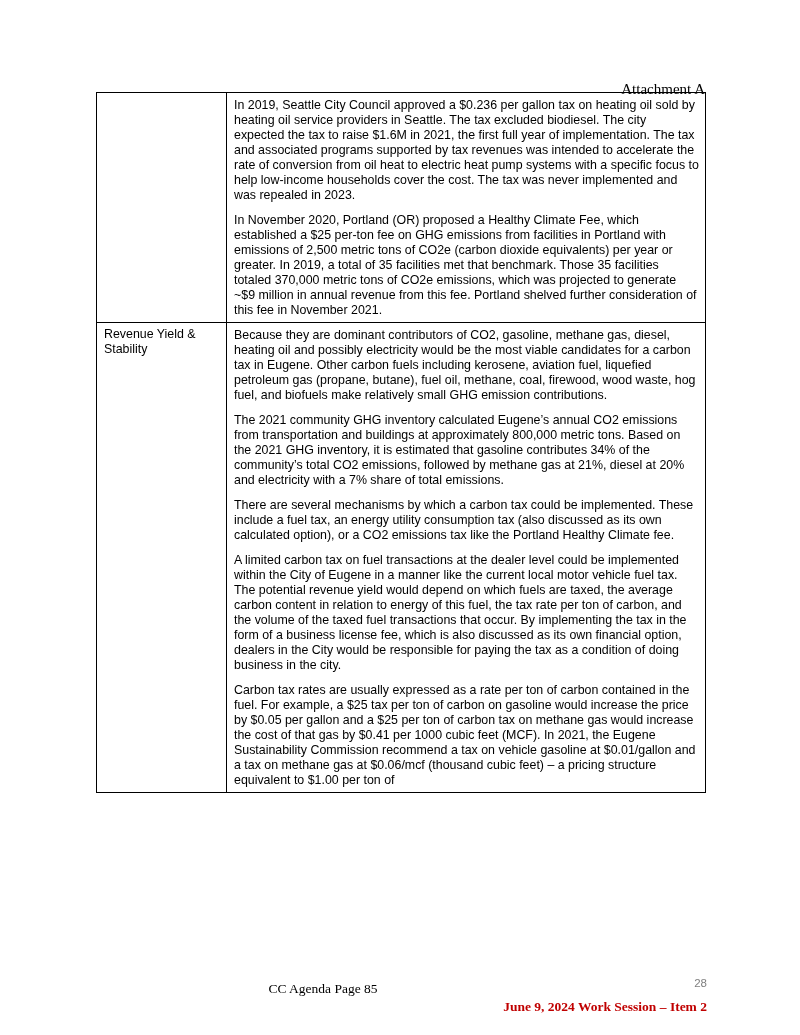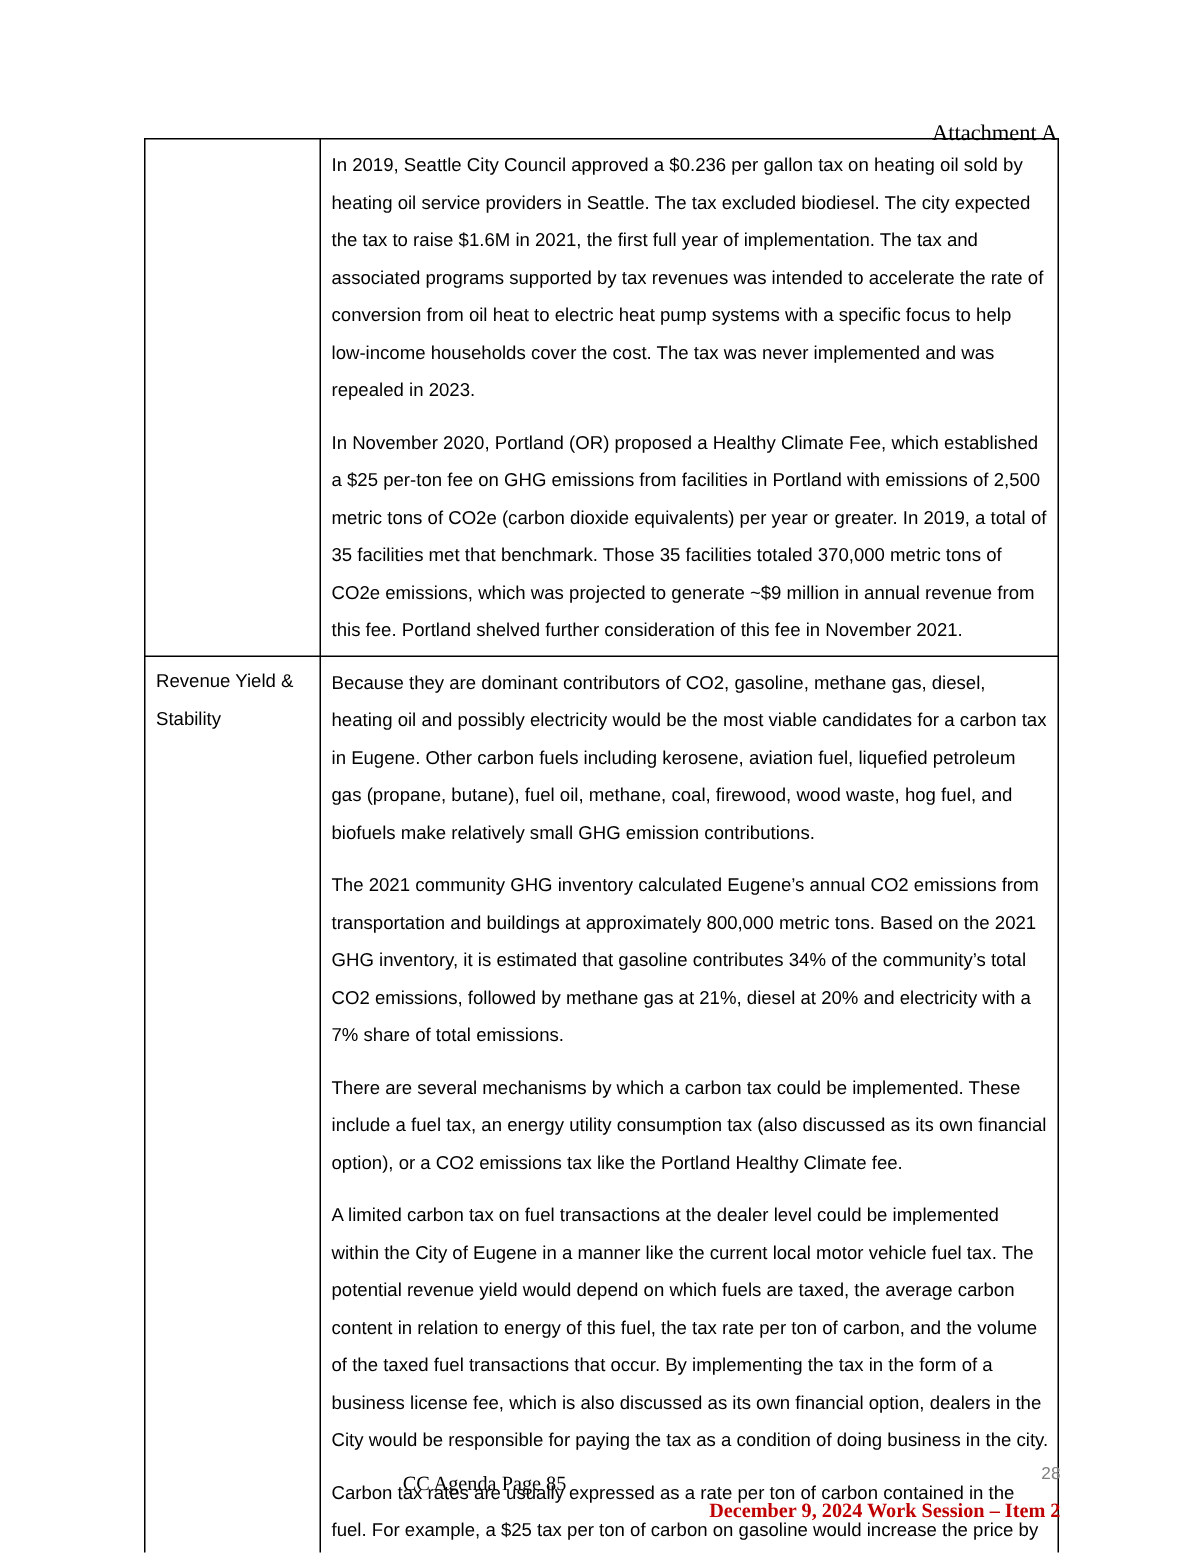--- a/index.html
+++ b/index.html
@@ -26,24 +26,24 @@
     top: 92px;
     left: 96px;
     width: 610px;
     border-collapse: collapse;
     table-layout: fixed;
   }
   table.content-table td {
     border: 1px solid #000000;
     vertical-align: top;
     font-size: 12.4px;
-    line-height: 25px;
+    line-height: 15px;
   }
   td.label-cell {
-    width: 117px;
+    width: 130px;
     padding: 4px 0 4px 7px;
   }
   td.content-cell {
     padding: 5px 6px 2px 7px;
   }
   td.content-cell p {
     margin: 0 0 10px 0;
   }
   td.content-cell p:last-child {
     margin-bottom: 2px;
@@ -89,27 +89,27 @@
         <td class="content-cell">
           <p>In 2019, Seattle City Council approved a $0.236 per gallon tax on heating oil sold by heating oil service providers in Seattle. The tax excluded biodiesel. The city expected the tax to raise $1.6M in 2021, the first full year of implementation. The tax and associated programs supported by tax revenues was intended to accelerate the rate of conversion from oil heat to electric heat pump systems with a specific focus to help low-income households cover the cost. The tax was never implemented and was repealed in 2023.</p>
           <p>In November 2020, Portland (OR) proposed a Healthy Climate Fee, which established a $25 per-ton fee on GHG emissions from facilities in Portland with emissions of 2,500 metric tons of CO2e (carbon dioxide equivalents) per year or greater. In 2019, a total of 35 facilities met that benchmark. Those 35 facilities totaled 370,000 metric tons of CO2e emissions, which was projected to generate ~$9 million in annual revenue from this fee. Portland shelved further consideration of this fee in November 2021.</p>
         </td>
       </tr>
       <tr>
         <td class="label-cell">Revenue Yield &amp; Stability</td>
         <td class="content-cell">
           <p>Because they are dominant contributors of CO2, gasoline, methane gas, diesel, heating oil and possibly electricity would be the most viable candidates for a carbon tax in Eugene. Other carbon fuels including kerosene, aviation fuel, liquefied petroleum gas (propane, butane), fuel oil, methane, coal, firewood, wood waste, hog fuel, and biofuels make relatively small GHG emission contributions.</p>
           <p>The 2021 community GHG inventory calculated Eugene’s annual CO2 emissions from transportation and buildings at approximately 800,000 metric tons. Based on the 2021 GHG inventory, it is estimated that gasoline contributes 34% of the community’s total CO2 emissions, followed by methane gas at 21%, diesel at 20% and electricity with a 7% share of total emissions.</p>
-          <p>There are several mechanisms by which a carbon tax could be implemented. These include a fuel tax, an energy utility consumption tax (also discussed as its own financial option), or a CO2 emissions tax like the Portland Healthy Climate fee.</p>
+          <p>There are several mechanisms by which a carbon tax could be implemented. These include a fuel tax, an energy utility consumption tax (also discussed as its own calculated option), or a CO2 emissions tax like the Portland Healthy Climate fee.</p>
           <p>A limited carbon tax on fuel transactions at the dealer level could be implemented within the City of Eugene in a manner like the current local motor vehicle fuel tax. The potential revenue yield would depend on which fuels are taxed, the average carbon content in relation to energy of this fuel, the tax rate per ton of carbon, and the volume of the taxed fuel transactions that occur. By implementing the tax in the form of a business license fee, which is also discussed as its own financial option, dealers in the City would be responsible for paying the tax as a condition of doing business in the city.</p>
           <p>Carbon tax rates are usually expressed as a rate per ton of carbon contained in the fuel. For example, a $25 tax per ton of carbon on gasoline would increase the price by $0.05 per gallon and a $25 per ton of carbon tax on methane gas would increase the cost of that gas by $0.41 per 1000 cubic feet (MCF). In 2021, the Eugene Sustainability Commission recommend a tax on vehicle gasoline at $0.01/gallon and a tax on methane gas at $0.06/mcf (thousand cubic feet) – a pricing structure equivalent to $1.00 per ton of</p>
         </td>
       </tr>
     </tbody>
   </table>
 
   <div class="footer-agenda-page">CC Agenda Page 85</div>
 
   <div class="footer-page-number">28</div>
 
-  <div class="footer-session-note" style="color: rgb(192, 0, 0);">December 9, 2024 Work Session – Item 2</div>
+  <div class="footer-session-note" style="color: rgb(192, 0, 0);">June 9, 2024 Work Session – Item 2</div>
 
 </div>
 
 </body></html>

